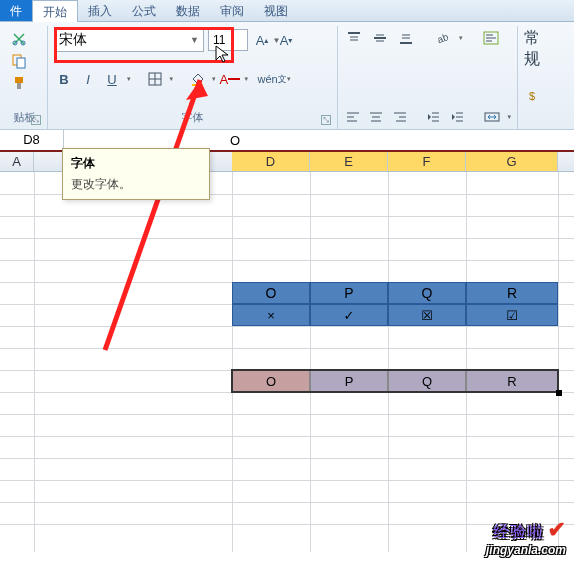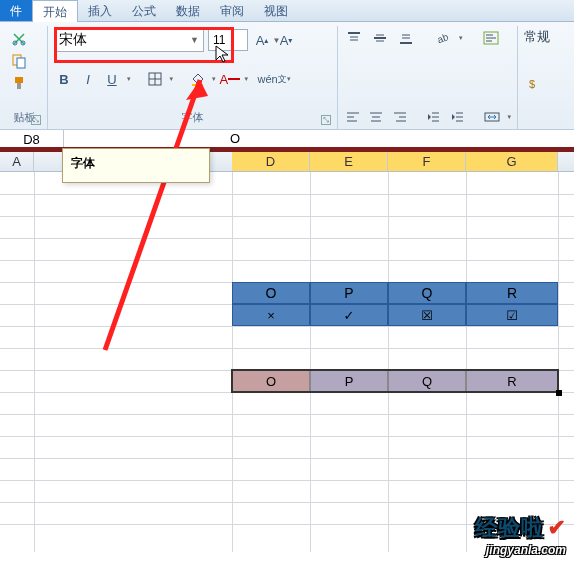--- a/index.html
+++ b/index.html
@@ -53,21 +53,21 @@
 .size-box { width: 40px; height: 22px; background: #fff; border: 1px solid #a0b0c0; display: flex; align-items: center; padding: 0 4px; font-size: 12px; gap: 47px; }
 .size-box .dd { margin-left: auto; font-size: 8px; color: #666; }
 .icon-btn { width: 20px; height: 20px; display: inline-flex; align-items: center; justify-content: center; color: #3a5a7a; cursor: pointer; font-size: 13px; }
 .tiny-dd { font-size: 7px; color: #666; margin-left: 1px; }
 .red-box {
   position: absolute; left: 54px; top: 27px; width: 180px; height: 36px;
   border: 3px solid #ff2020; pointer-events: none; z-index: 50;
 }
 .cursor { position: absolute; left: 214px; top: 44px; z-index: 60; pointer-events: none; }
 .namebox-row {
-  display: flex; height: 22px; border-bottom: 5px solid #7f1d1d; background: #fff;
+  display: flex; height: 22px; border-bottom: 2px solid #7f1d1d; background: #fff;
 }
 .name-box { width: 64px; border-right: 1px solid #c0c8d0; padding: 2px 6px; text-align: center; font-size: 13px; }
 .fx-area { flex: 1; display: flex; align-items: center; padding: 0 6px; font-size: 13px; }
 .tooltip {
   position: absolute; left: 62px; top: 148px; width: 148px;
   background: #fffff0; border: 1px solid #b0a070; padding: 6px 8px; z-index: 40;
   box-shadow: 2px 2px 5px rgba(0,0,0,0.15);
 }
 .tooltip .title { font-weight: bold; margin-bottom: 4px; font-size: 12px; }
 .tooltip .body { font-size: 12px; color: #444; }
@@ -83,21 +83,21 @@
 .gridline-h { position: absolute; left: 0; right: 0; height: 1px; background: #d4d8dc; }
 .cell { position: absolute; display: flex; align-items: center; justify-content: center; font-size: 13px; }
 .bluehead { background: #4f81bd; border: 1px solid #2a5a99; color: #000; font-size: 14px; }
 .bluerow { background: #4f81bd; border: 1px solid #2a5a99; color: #000; }
 .selband { background: #c6a0a0; border: 1px solid #888; }
 .selband2 { background: #b0a8c0; border: 1px solid #888; }
 .selouter { position: absolute; border: 2px solid #333; pointer-events: none; }
 .handle { position: absolute; width: 6px; height: 6px; background: #000; }
 .arrow-svg { position: absolute; z-index: 30; pointer-events: none; }
 .watermark { position: absolute; right: 8px; bottom: 8px; text-align: right; z-index: 20; }
-.watermark .big { font-size: 22px; font-weight: 700; color: #0c4a6e; text-shadow: -1.5px -1.5px 0 #000, 1.5px -1.5px 0 #000, -1.5px 1.5px 0 #000, 1.5px 1.5px 0 #000; letter-spacing: 1px; display: inline-block; }
+.watermark .big { font-size: 16px; font-weight: 400; color: #8b5cf6; text-shadow: -1.5px -1.5px 0 #000, 1.5px -1.5px 0 #000, -1.5px 1.5px 0 #000, 1.5px 1.5px 0 #000; letter-spacing: 1px; display: inline-block; }
 .watermark .check { color: #e03020; font-size: 22px; font-weight: 900; }
 .watermark .small { font-size: 12px; font-weight: bold; font-style: italic; color: #fff; text-shadow: -1px -1px 0 #000, 1px -1px 0 #000, -1px 1px 0 #000, 1px 1px 0 #000; }
 </style>
 </head>
 <body>
 
 <div class="tabs">
   <div class="tab file">件</div>
   <div class="tab active">开始</div>
   <div class="tab">插入</div>
@@ -269,21 +269,21 @@
             <rect x="1" y="3" width="14" height="8" fill="none" stroke="#456"></rect>
             <path d="M4 7h8M6 5l-2 2 2 2M10 5l2 2-2 2" fill="none" stroke="#37a"></path>
           </svg>
         </span>
         <span class="tiny-dd">▾</span>
     </div>
   </div>
 
   <div class="group" style="width:42px;border-right:none;">
     <div class="group-top">
-        <span style="font-size:13px;color:#345;">常规</span>
+        <span style="font-size:16px;color:#345;">常规</span>
       </div>
     <div class="group-mid">
       <span class="icon-btn">
           <svg width="14" height="14">
             <text x="2" y="11" font-size="11" fill="#a70">$</text>
           </svg>
         </span>
     </div>
     <div class="group-label"></div>
   </div>
@@ -297,20 +297,21 @@
 
 <div class="namebox-row">
   <div class="name-box">D8</div>
   <div class="fx-area">
     <span style="margin-left:160px;">O</span>
   </div>
 </div>
 
 <div class="tooltip">
   <div class="title">字体</div>
+  <div class="body">更改字体。</div>
 </div>
 
 <div class="sheet">
   <div class="colheads">
     <div class="colhead first">A</div>
     <div style="width:198px;"></div>
     <div class="colhead hl">D</div>
     <div class="colhead hl">E</div>
     <div class="colhead hl">F</div>
     <div class="colhead hl" style="width:92px;">G</div>

